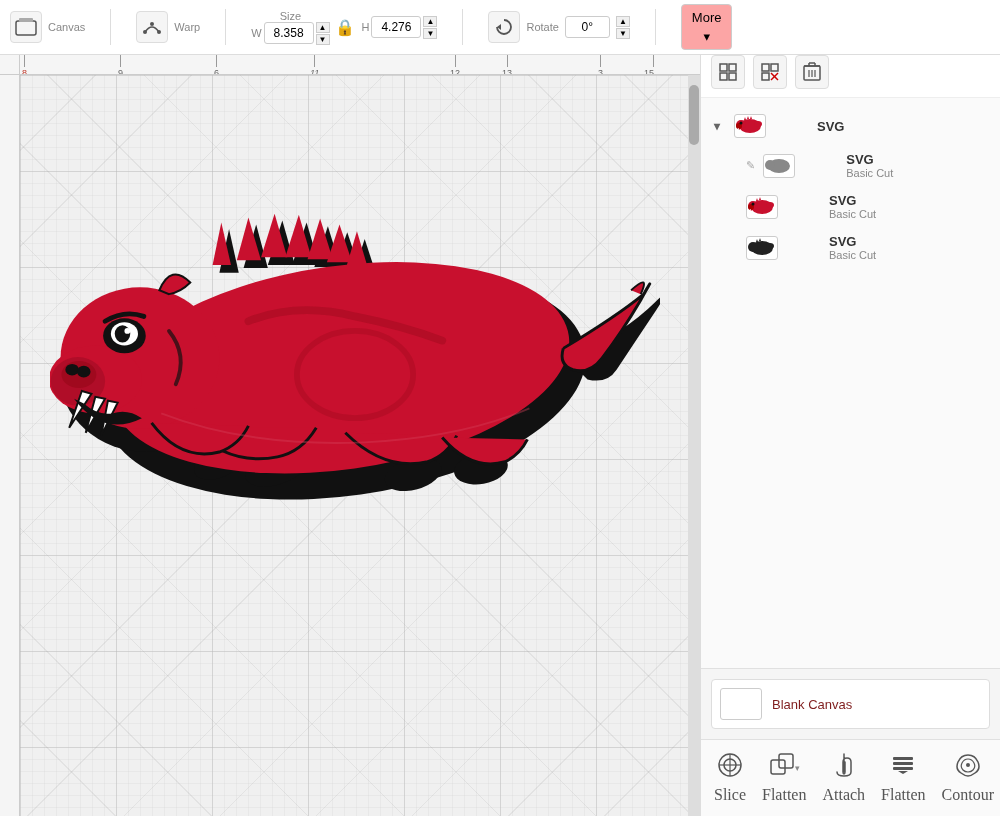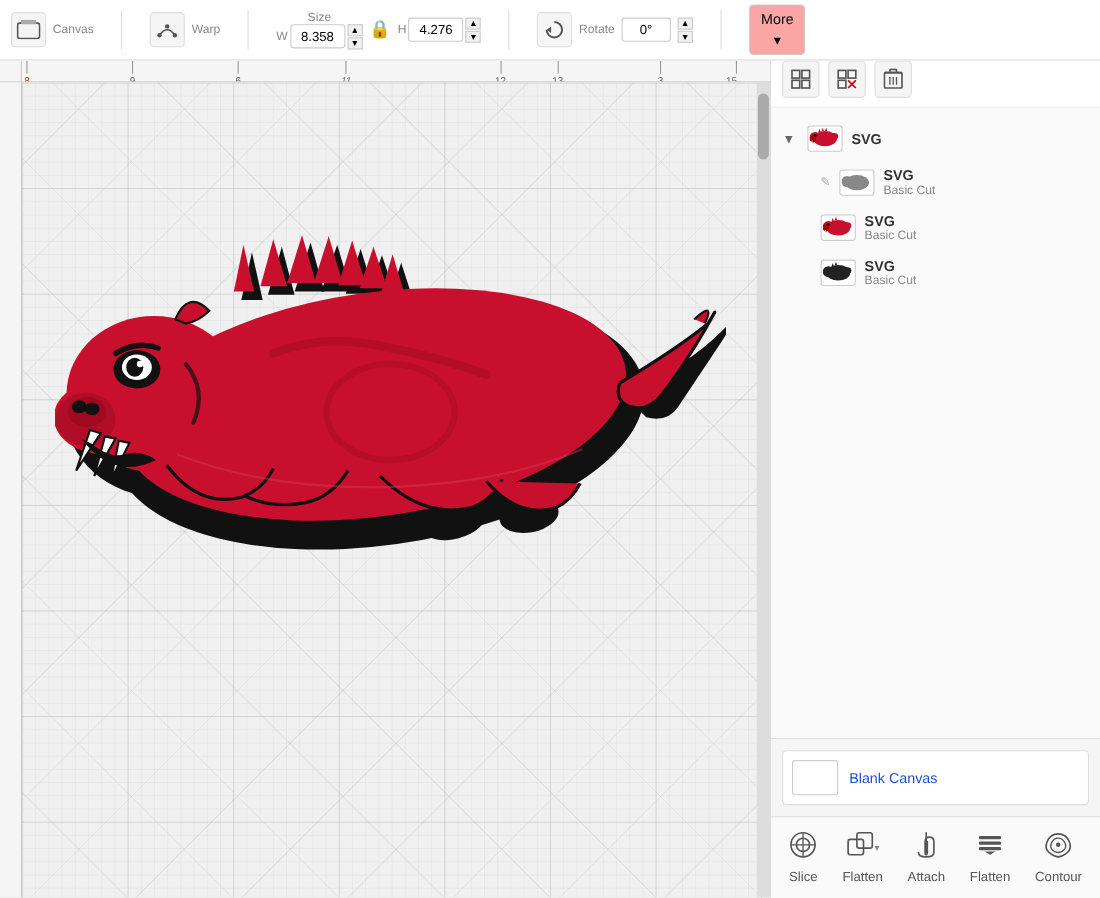--- a/index.html
+++ b/index.html
@@ -270,20 +270,21 @@
       display: flex;
       align-items: center;
       justify-content: center;
       background: #fff;
       overflow: hidden;
       flex-shrink: 0;
     }
     .layer-info {
       display: flex;
       flex-direction: column;
+      margin-left: 43px;
     }
     .layer-name {
       font-size: 13px;
       font-weight: 600;
       color: #333;
     }
     .layer-subname {
       font-size: 11px;
       color: #888;
     }
@@ -313,21 +314,21 @@
     }
     .blank-canvas-thumb {
       width: 42px;
       height: 32px;
       border: 1px solid #ccc;
       background: #fff;
       border-radius: 3px;
     }
     .blank-canvas-label {
       font-size: 13px;
-      color: #1d4ed8;
+      color: #7f1d1d;
     }
 
     
     #bottom-toolbar {
       display: flex;
       align-items: center;
       justify-content: space-around;
       padding: 8px 5px;
       background: #fafafa;
       border-top: 1px solid #e0e0e0;
@@ -338,22 +339,23 @@
       align-items: center;
       gap: 3px;
       cursor: pointer;
       padding: 4px 8px;
     }
     .bottom-tool-icon {
       font-size: 20px;
       color: #555;
     }
     .bottom-tool-label {
-      font-size: 12px;
+      font-size: 16px;
       color: #555;
+      font-family: Liberation Serif, serif;
     }
     .bottom-tool-arrow {
       font-size: 9px;
       color: #888;
     }
 
     
     #svg-razorback {
       width: 100%;
       height: 100%;
@@ -486,21 +488,21 @@
         <div class="ruler-h-text">12</div>
       </div>
       <div class="ruler-h-mark" style="left:482px;justify-content:space-between;">
         <div class="ruler-h-line" style="height:12px;"></div>
         <div class="ruler-h-text">13</div>
       </div>
       <div class="ruler-h-mark" style="left:578px;">
         <div class="ruler-h-line" style="height:12px;"></div>
         <div class="ruler-h-text">3</div>
       </div>
-      <div class="ruler-h-mark" style="left:640px;align-items:flex-end;">
+      <div class="ruler-h-mark" style="left:624px;align-items:flex-end;">
         <div class="ruler-h-line" style="height:12px;"></div>
         <div class="ruler-h-text">15</div>
       </div>
     </div>
   </div>
 
   <div id="ruler-left"></div>
 
   <div id="grid-canvas">
 

